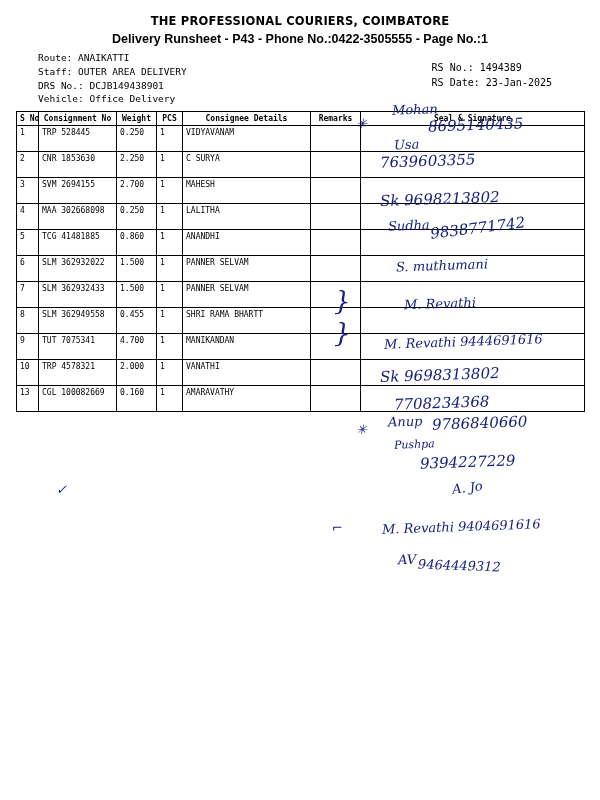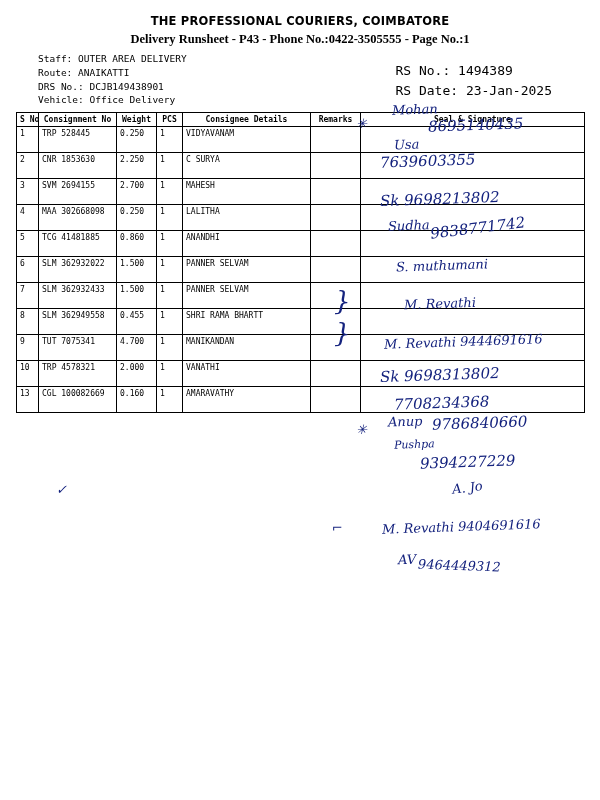--- a/index.html
+++ b/index.html
@@ -25,38 +25,38 @@
   .company-title {
     text-align: center;
     font-family: "DejaVu Sans", sans-serif;
     font-weight: bold;
     font-size: 11.5px;
     letter-spacing: 0.2px;
     margin-top: 4px;
   }
   .doc-title {
     text-align: center;
-    font-family: Liberation Serif, serif;
+    font-family: Liberation Sans, sans-serif;
     font-weight: bold;
     font-size: 12.5px;
     margin-top: 4px;
   }
   .meta-block {
     display: flex;
     justify-content: space-between;
     align-items: flex-start;
     margin-top: 5px;
   }
   .meta-left {
     font-size: 9.5px;
     line-height: 1.45;
     padding-left: 22px;
   }
   .meta-right {
-    font-size: 13px;
+    font-size: 10px;
     line-height: 1.5;
     padding-right: 32px;
     padding-top: 9px;
   }
   table.runsheet {
     border-collapse: collapse;
     width: 568px;
     margin-top: 5px;
     table-layout: fixed;
   }
@@ -111,22 +111,22 @@
 </head>
 <body>
 
 <div class="page">
 
   <div class="company-title">THE PROFESSIONAL COURIERS, COIMBATORE</div>
   <div class="doc-title">Delivery Runsheet - P43 - Phone No.:0422-3505555 - Page No.:1</div>
 
   <div class="meta-block">
     <div class="meta-left">
+      <div>Route: ANAIKATTI</div>
       <div>Staff: OUTER AREA DELIVERY</div>
-      <div>Route: ANAIKATTI</div>
       <div>DRS No.: DCJB149438901</div>
       <div>Vehicle: Office Delivery</div>
     </div>
     <div class="meta-right">
       <div>RS No.: 1494389</div>
       <div>RS Date: 23-Jan-2025</div>
     </div>
   </div>
 
   <table class="runsheet">

